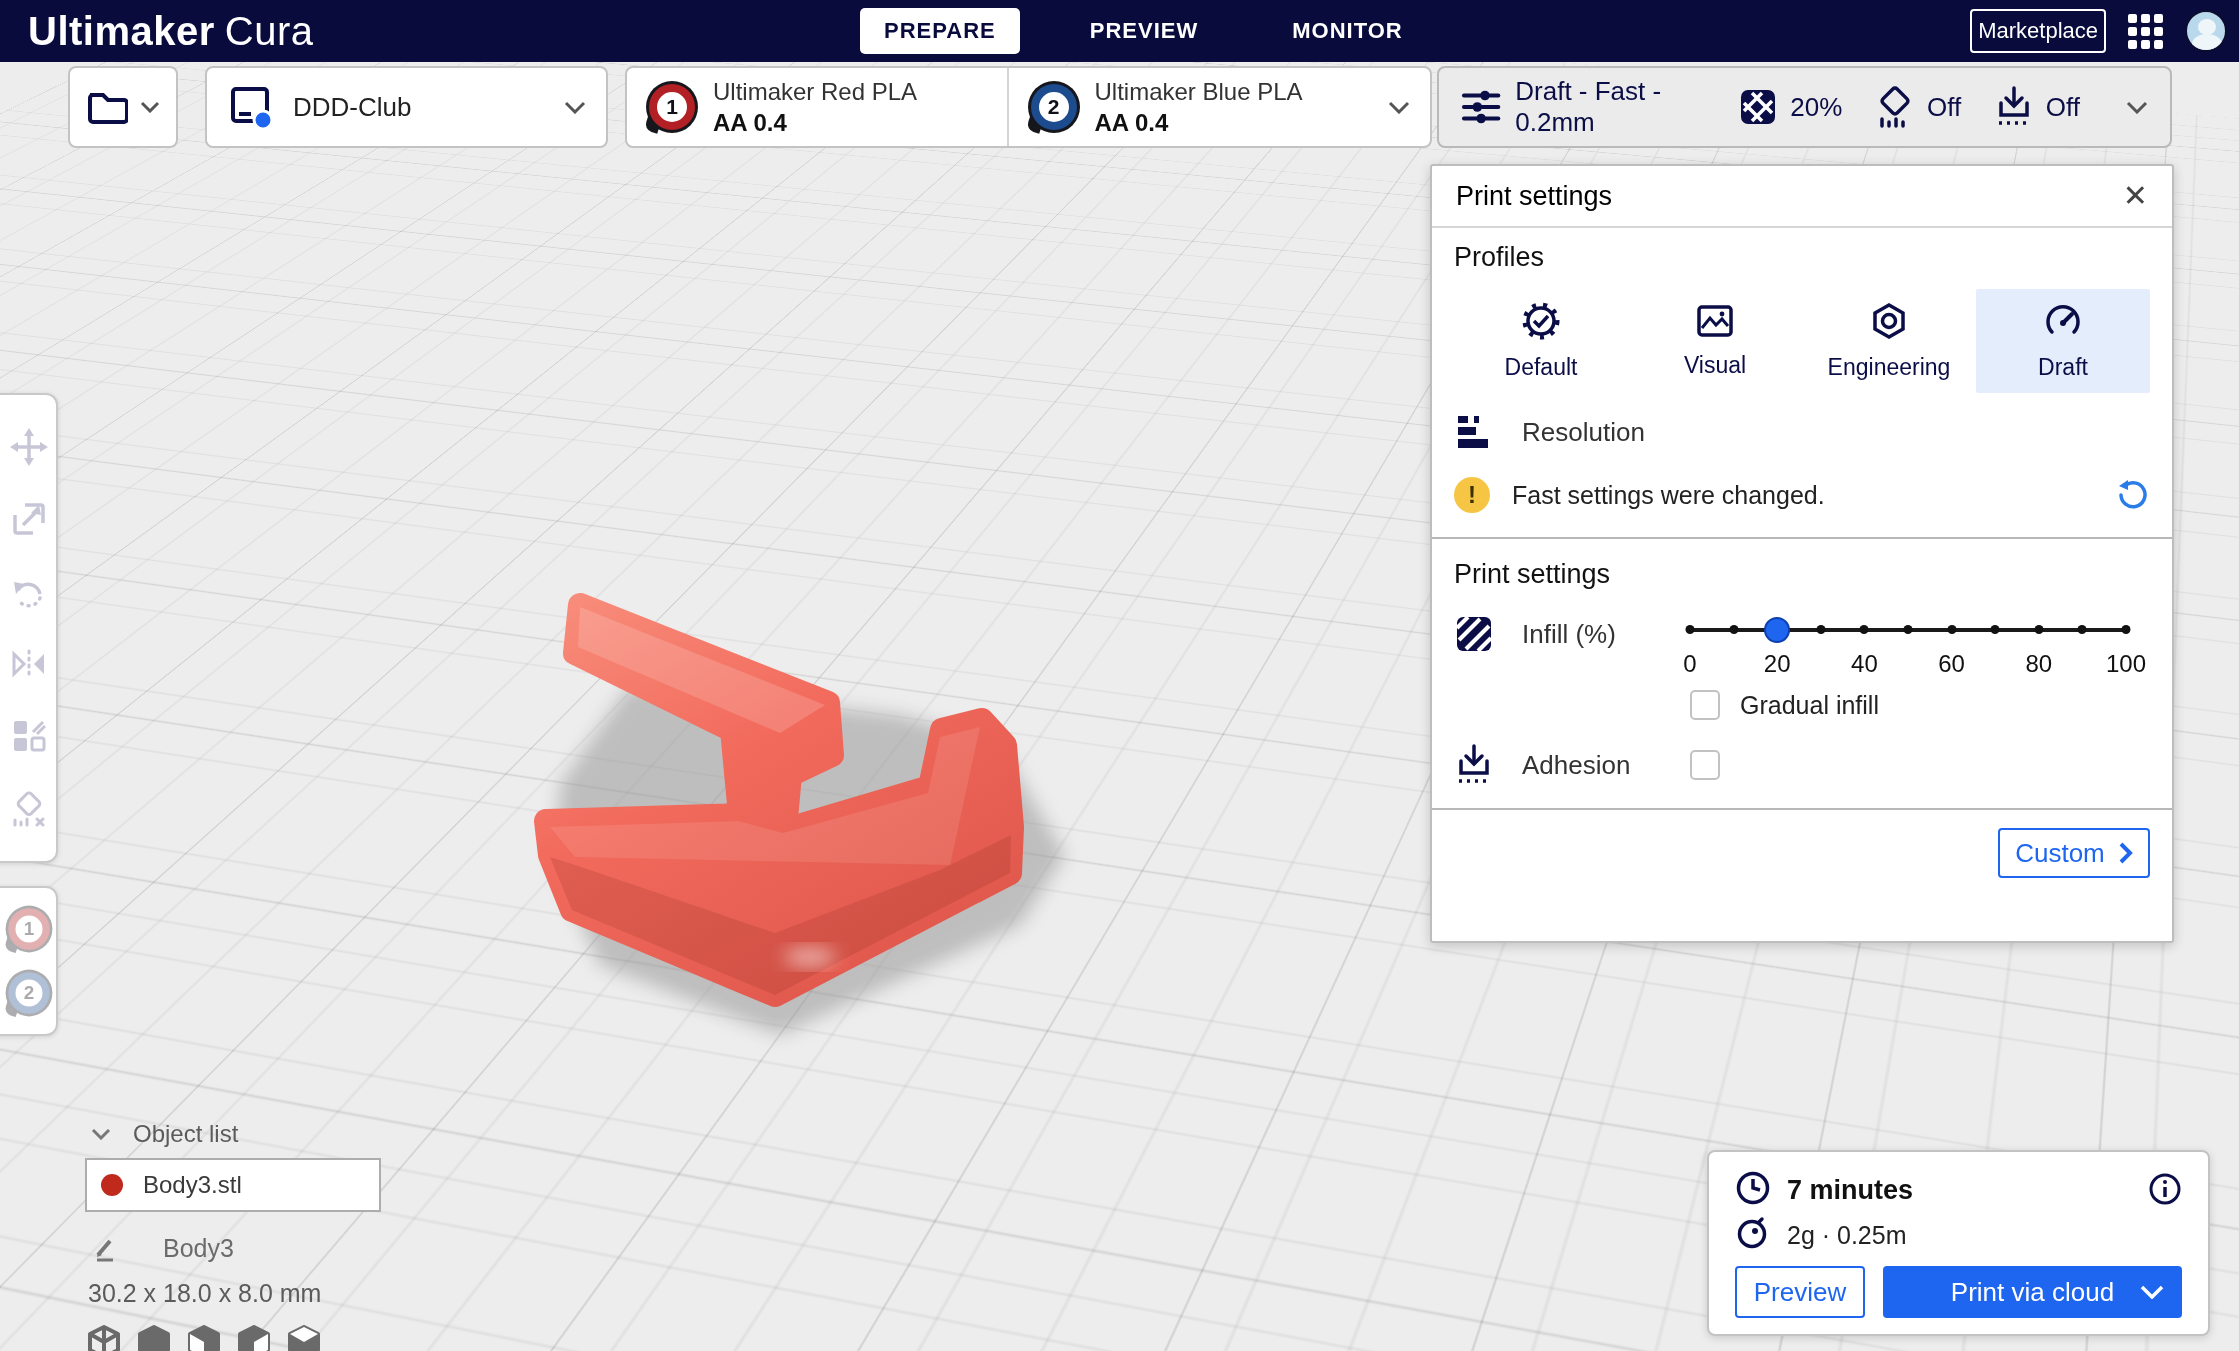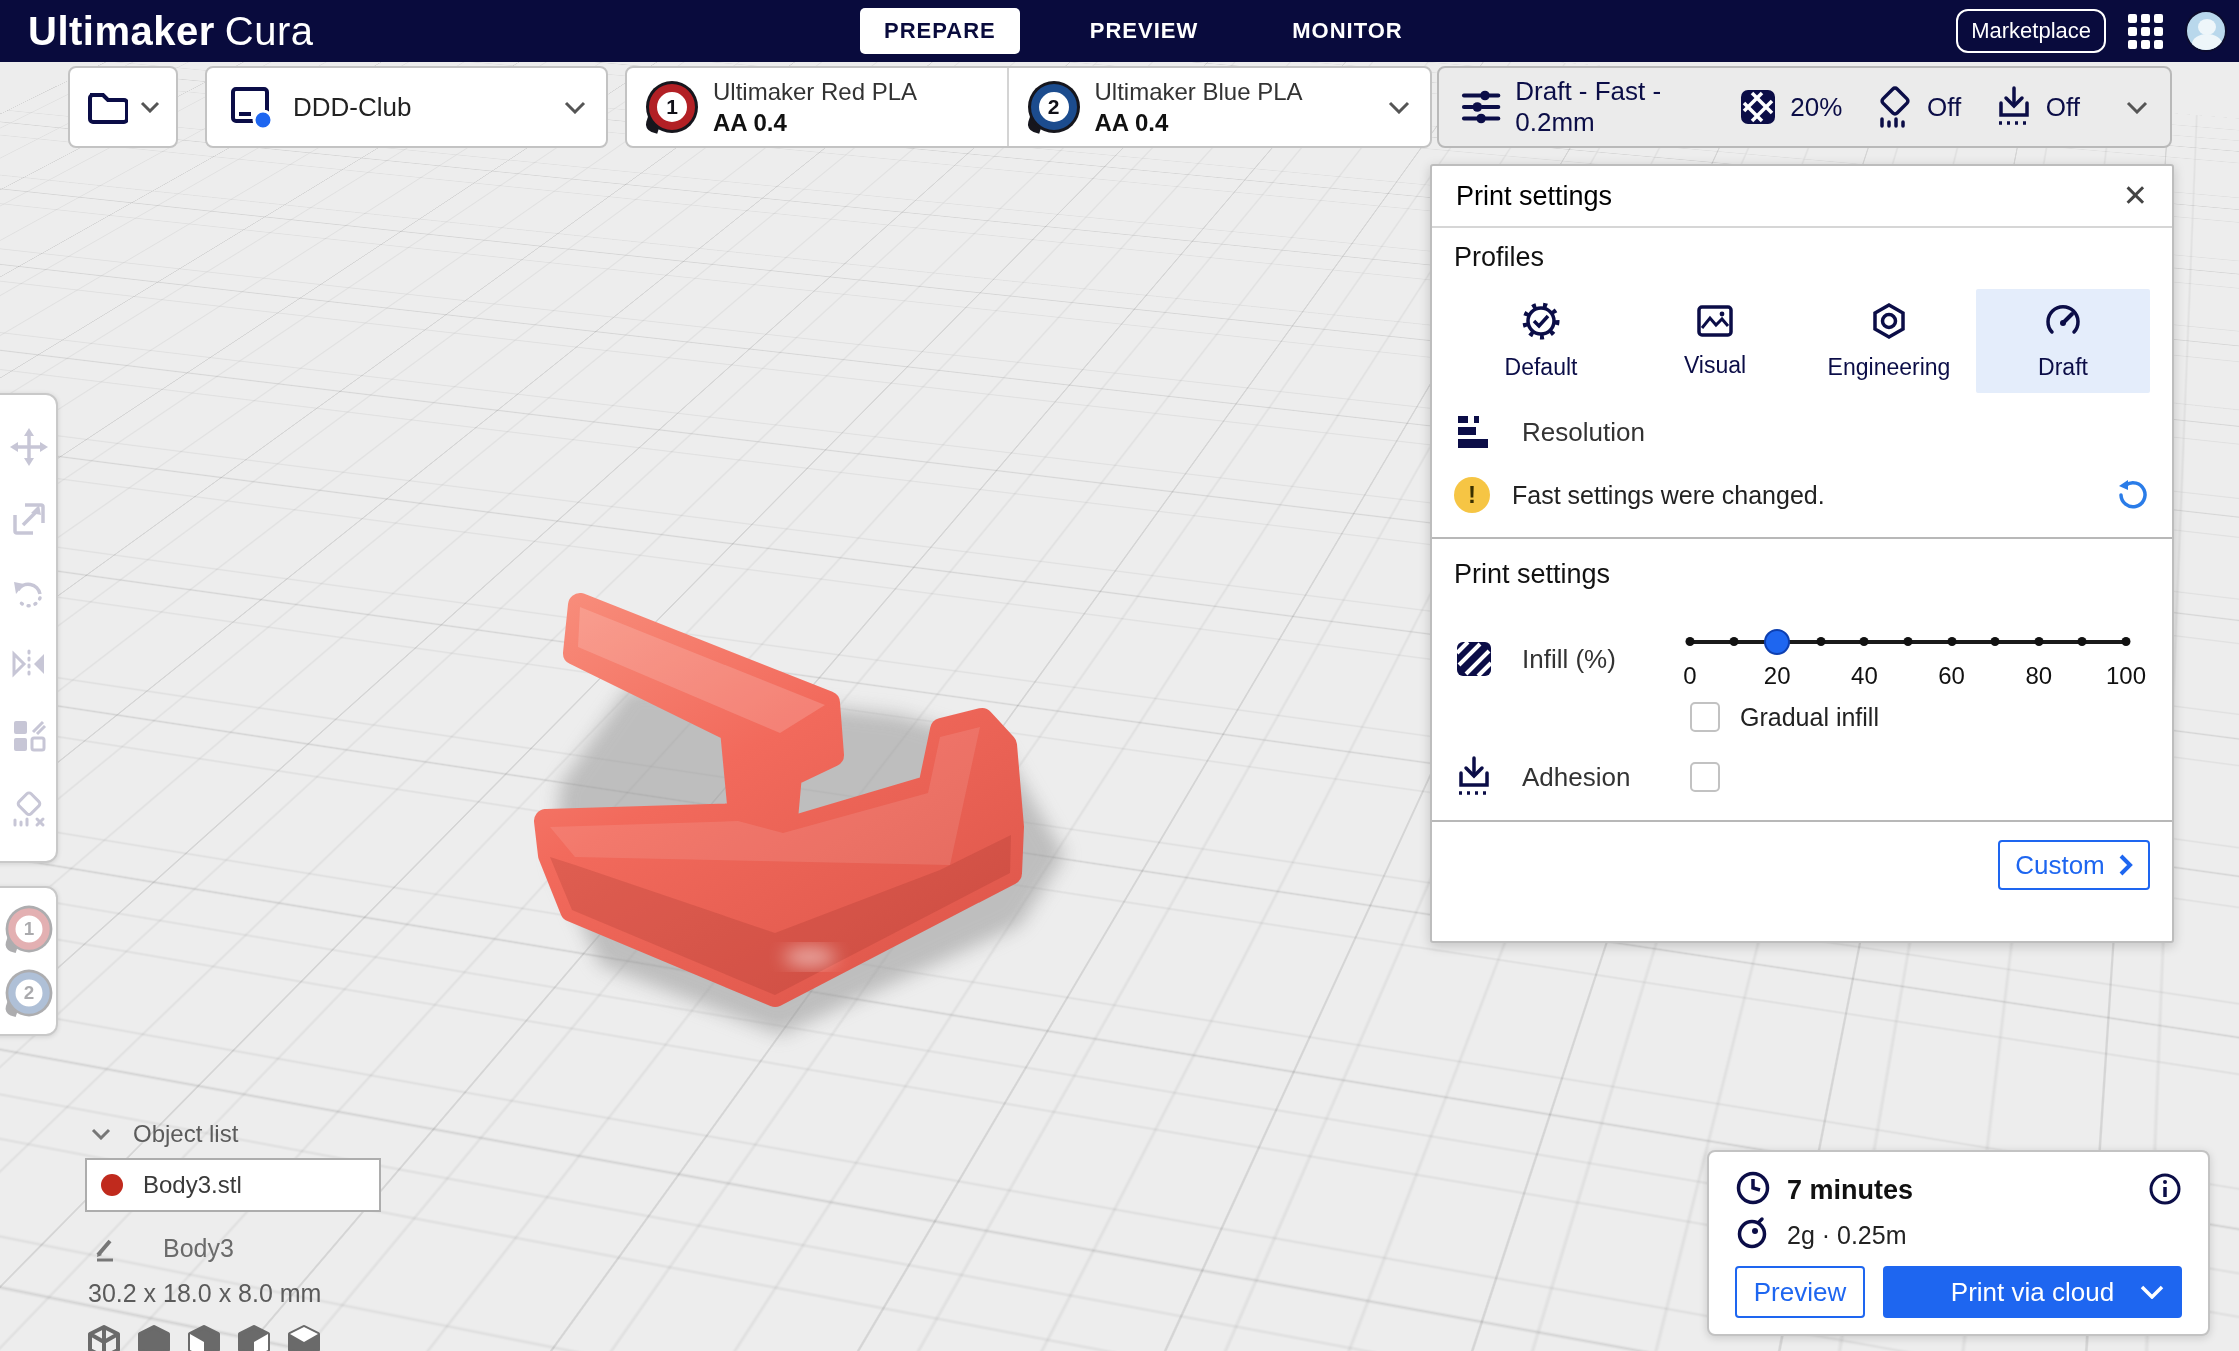--- a/index.html
+++ b/index.html
@@ -19,21 +19,21 @@
   
   #topbar { position:absolute; left:0; top:0; width:2239px; height:62px; background:#090b3d; z-index:30;
     display:flex; align-items:center; }
   #logo { margin-left:28px; font-size:40px; color:#fff; letter-spacing:0.5px; white-space:nowrap; }
   #logo .brand { font-weight:700; }
   #logo .product { font-weight:300; margin-left:10px; }
   #stage-tabs { position:absolute; left:860px; top:0; height:62px; display:flex; align-items:center; gap:46px; }
   .stage-tab { font-size:22px; font-weight:600; letter-spacing:1px; color:#fff; padding:10px 24px; border-radius:5px; cursor:pointer; }
   .stage-tab.active { background:#fff; color:#090b3d; }
   #topbar-right { position:absolute; right:12px; top:0; height:62px; display:flex; align-items:center; gap:22px; }
-  #marketplace-btn { border:2px solid #fff; border-radius:12px; color:#fff; font-size:22px; padding:7px 13px; background:transparent; cursor:pointer; }
+  #marketplace-btn { border:2px solid #fff; border-radius:4px; color:#fff; font-size:22px; padding:7px 6px; background:transparent; cursor:pointer; }
   #appgrid { display:grid; grid-template-columns:repeat(3,9px); grid-template-rows:repeat(3,9px); gap:4px; cursor:pointer; }
   #appgrid span { background:#fff; border-radius:2px; }
   #avatar { width:42px; height:42px; border-radius:50%; background:#b9d8ec; border:2px solid #0c0c2d; position:relative; overflow:hidden; cursor:pointer; }
   #avatar .head { position:absolute; left:11px; top:7px; width:18px; height:16px; border-radius:50%; background:#eef6fa; }
   #avatar .bodyp { position:absolute; left:5px; top:22px; width:30px; height:20px; border-radius:50% 50% 0 0; background:#eef6fa; }
 
   
   .card { position:absolute; top:66px; height:82px; background:#fff; border:2px solid #c3c3c3; border-radius:8px;
     display:flex; align-items:center; z-index:25; }
   #file-card { left:68px; width:110px; justify-content:center; gap:12px; cursor:pointer; }
@@ -81,21 +81,21 @@
   #res-select { margin-left:auto; width:258px; height:48px; background:#ececec; display:flex; align-items:center; padding:0 16px; cursor:pointer; font-size:25px; color:#111; }
   #res-select .bold { font-weight:700; }
   #res-select .chev { margin-left:auto; }
   #warning-row { margin-top:14px; height:44px; }
   #warn-circle { width:36px; height:36px; border-radius:50%; background:#f6c544; display:flex; align-items:center; justify-content:center;
     font-size:24px; font-weight:700; color:#3a3000; flex:0 0 auto; }
   #warning-text { font-size:25px; color:#222; margin-left:22px; }
   #reset-btn { margin-left:auto; cursor:pointer; display:flex; }
   .ps-divider { height:2px; background:#b8b8b8; margin:20px -22px 0 -22px; }
   #section-heading { margin-top:20px; }
-  #infill-row { margin-top:36px; align-items:center; }
+  #infill-row { margin-top:24px; align-items:flex-start; }
   .left-col { display:flex; align-items:center; width:236px; flex:0 0 auto; }
   #slider-block { width:436px; position:relative; margin-top:2px; }
   #slider-track { position:relative; height:28px; display:flex; align-items:center; cursor:pointer; }
   #slider-line { position:absolute; left:0; right:0; height:4px; background:#1a1a1a; border-radius:2px; }
   #slider-track .tick { position:absolute; width:9px; height:9px; border-radius:50%; background:#111; transform:translateX(-50%); top:9px; }
   #infill-handle { position:absolute; top:1px; width:26px; height:26px; border-radius:50%; background:#1e66f0; border:2px solid #0d3fb0; transform:translateX(-50%); cursor:grab; z-index:2; }
   #slider-labels { position:relative; height:30px; margin-top:6px; }
   #slider-labels span { position:absolute; transform:translateX(-50%); font-size:24px; color:#111; }
   #gradual-row { margin-top:10px; }
   .checkbox { width:30px; height:30px; border:2px solid #c2c2c2; border-radius:5px; background:#fff; cursor:pointer; flex:0 0 auto; }

